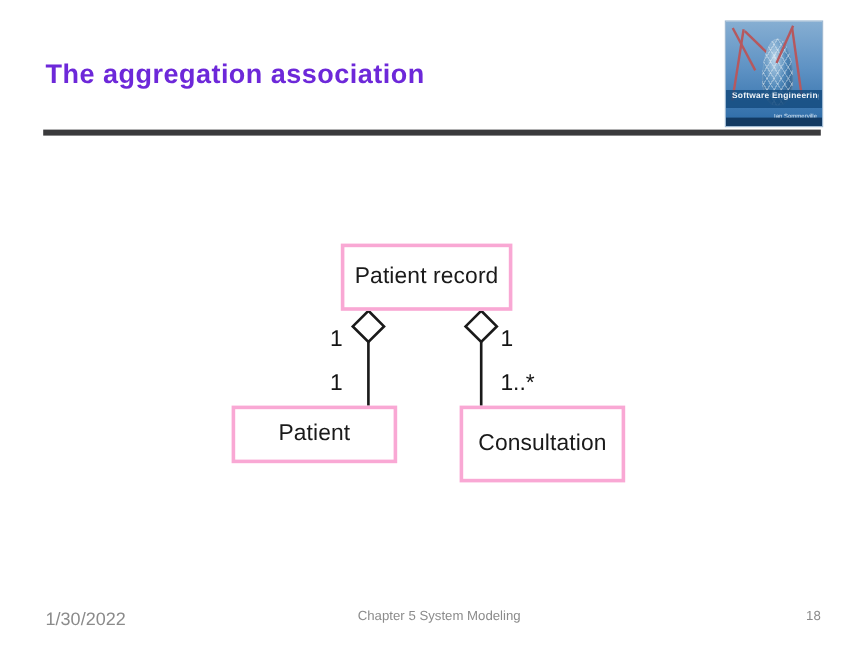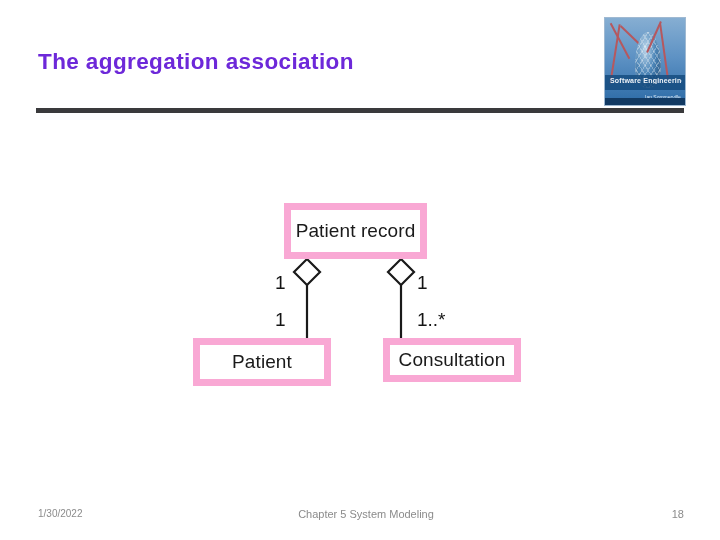--- a/index.html
+++ b/index.html
@@ -133,21 +133,21 @@
     top: 0;
     width: 720px;
     height: 540px;
     pointer-events: none;
   }
 
   .uml-box {
     position: absolute;
     box-sizing: border-box;
     background: #ffffff;
-    border: 7px solid #f9a8d4;
+    border: 3px solid #f9a8d4;
     display: flex;
     align-items: center;
     justify-content: center;
     font-family: "Liberation Sans", sans-serif;
     font-size: 19px;
     color: #1a1a1a;
     letter-spacing: .1px;
   }
   #box-patient-record {
     left: 284px;
@@ -158,41 +158,41 @@
   #box-patient {
     left: 193px;
     top: 338px;
     width: 138px;
     height: 48px;
   }
   #box-consultation {
     left: 383px;
     top: 338px;
     width: 138px;
-    height: 44px;
+    height: 64px;
   }
 
   .mult-label {
     position: absolute;
     font-family: "Liberation Sans", sans-serif;
     font-size: 19px;
     color: #141414;
     white-space: nowrap;
   }
   #mult-left-top    { left: 275px; top: 272px; }
   #mult-left-bottom { left: 275px; top: 309px; }
   #mult-right-top   { left: 417px; top: 272px; }
   #mult-right-bottom{ left: 417px; top: 309px; }
 
   
   .footer-date {
     position: absolute;
     left: 38px;
     top: 508px;
-    font-size: 10px;
+    font-size: 15px;
     color: #8b8b8b;
     font-family: "Liberation Sans", sans-serif;
   }
   .footer-center {
     position: absolute;
     left: 0;
     right: 0;
     top: 508px;
     text-align: center;
     font-size: 11px;

